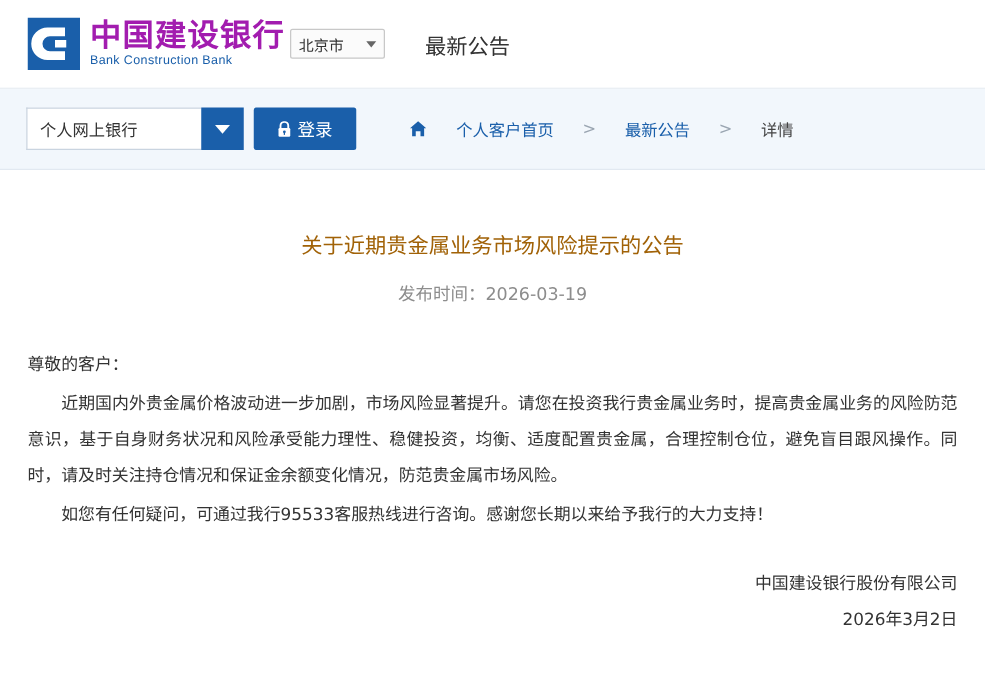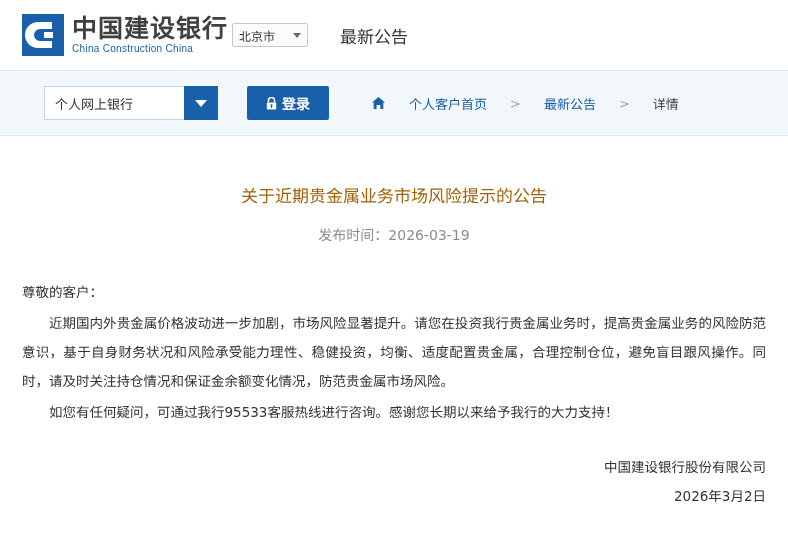--- a/index.html
+++ b/index.html
@@ -37,21 +37,21 @@
     flex: 0 0 auto;
   }
   .logo-mark svg { display: block; }
   .logo-text {
     margin-left: 8px;
     line-height: 1;
   }
   .logo-cn {
     font-size: 25px;
     font-weight: bold;
-    color: #404040;
+    color: #a21caf;
     letter-spacing: 1px;
     font-family: "DejaVu Sans", "Liberation Sans", sans-serif;
   }
   .logo-en {
     font-size: 10px;
     color: #1a5faa;
     letter-spacing: 0.3px;
     margin-top: 3px;
     font-family: "Liberation Sans", sans-serif;
   }
@@ -92,21 +92,21 @@
     width: 100%;
   }
 
   
   .subbar {
     height: 65px;
     background: #f2f7fc;
     display: flex;
     align-items: center;
     box-sizing: border-box;
-    padding-left: 44px;
+    padding-left: 21px;
     border-bottom: 1px solid #e2e9f1;
   }
   .login-group {
     display: flex;
     align-items: center;
   }
   .bank-select {
     width: 140px;
     height: 34px;
     background: #ffffff;
@@ -129,36 +129,35 @@
     justify-content: center;
     cursor: pointer;
   }
   .bank-select-caret .caret {
     width: 0; height: 0;
     border-left: 6px solid transparent;
     border-right: 6px solid transparent;
     border-top: 7px solid #ffffff;
   }
   .login-btn {
-    margin-left: 29px;
+    margin-left: 8px;
     height: 34px;
     min-width: 82px;
     background: #1a5faa;
     color: #fff;
     font-size: 14px;
     display: flex;
     align-items: center;
     justify-content: center;
     gap: 5px;
     border: none;
     border-radius: 2px;
     cursor: pointer;
     font-family: "DejaVu Sans", "Liberation Sans", sans-serif;
     padding: 0 12px;
-    font-weight: bold;
   }
   .lock-icon svg { display: block; }
 
   .breadcrumb {
     margin-left: 42px;
     display: flex;
     align-items: center;
     font-size: 13px;
     color: #555;
     gap: 23px;
@@ -219,21 +218,21 @@
   <div class="logo-block">
     <span class="logo-mark">
       <svg width="42" height="42" viewBox="0 0 42 42" aria-hidden="true">
         <rect x="0" y="0" width="42" height="42" fill="#1a5faa"></rect>
         <path d="M30 8 L16 8 A13 13 0 0 0 16 34 L30 34 L30 27 L18 27 A6 6 0 0 1 18 15 L30 15 Z" fill="#ffffff"></path>
         <rect x="22" y="18" width="9" height="6" fill="#ffffff"></rect>
       </svg>
     </span>
     <span class="logo-text">
       <div class="logo-cn">中国建设银行</div>
-      <div class="logo-en">China Construction China</div>
+      <div class="logo-en">Bank Construction Bank</div>
     </span>
   </div>
 
   <div class="city-select">
     <span>北京市</span>
     <span class="caret"></span>
   </div>
 
   <div class="header-title">最新公告</div>
 </div>

